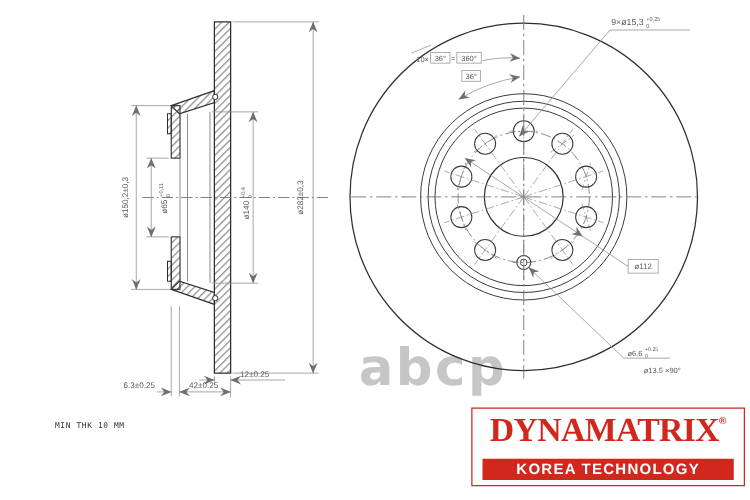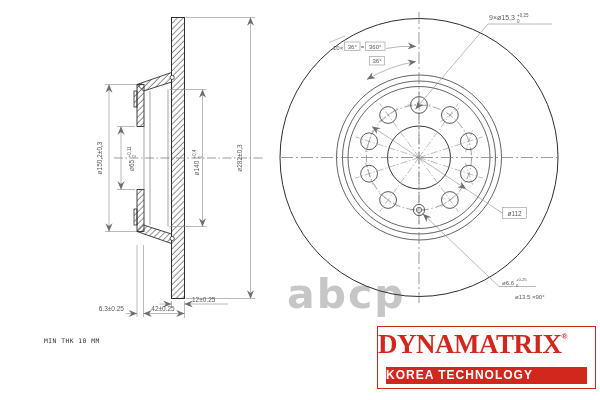--- a/index.html
+++ b/index.html
@@ -2,21 +2,21 @@
 <html><head>
 <meta charset="utf-8">
 <style>
   html,body{margin:0;padding:0;background:#fff;}
   .stage{position:relative;width:600px;height:400px;background:#fff;overflow:hidden;
          font-family:"Liberation Sans",sans-serif;padding-left:32px;}
   svg text{font-family:"Liberation Sans",sans-serif;fill:#585858;}
   svg .mono{font-family:"DejaVu Sans Mono",monospace;fill:#2f2f2f;letter-spacing:.5px;}
   svg .wm{font-family:"DejaVu Sans",sans-serif;font-weight:bold;fill:#b9b9b9;opacity:.8;letter-spacing:2px;}
   .logo{position:absolute;left:377px;top:326px;width:219px;height:63px;background:#fff;
-        border:1.2px solid var(--red,#d2271d);box-sizing:border-box;}
+        border:1.2px solid var(--red,#d2271d);box-sizing:border-box;text-align:center;}
   .logo-top{padding-top:2px;white-space:nowrap;}
   .brand{font-family:"Liberation Serif",serif;font-weight:bold;font-size:27px;
          color:var(--red,#d2271d);letter-spacing:-.5px;}
   .reg{font-family:"Liberation Sans",sans-serif;font-weight:bold;font-size:8px;
        color:var(--red,#d2271d);vertical-align:14px;}
   .logo-banner{position:absolute;left:8px;right:8px;bottom:4px;height:17px;line-height:17px;
        background:var(--red,#d2271d);color:#fff;font-weight:bold;font-size:12px;letter-spacing:1px;}
 </style>
 </head>
 <body style="--red: #d2271d;">

